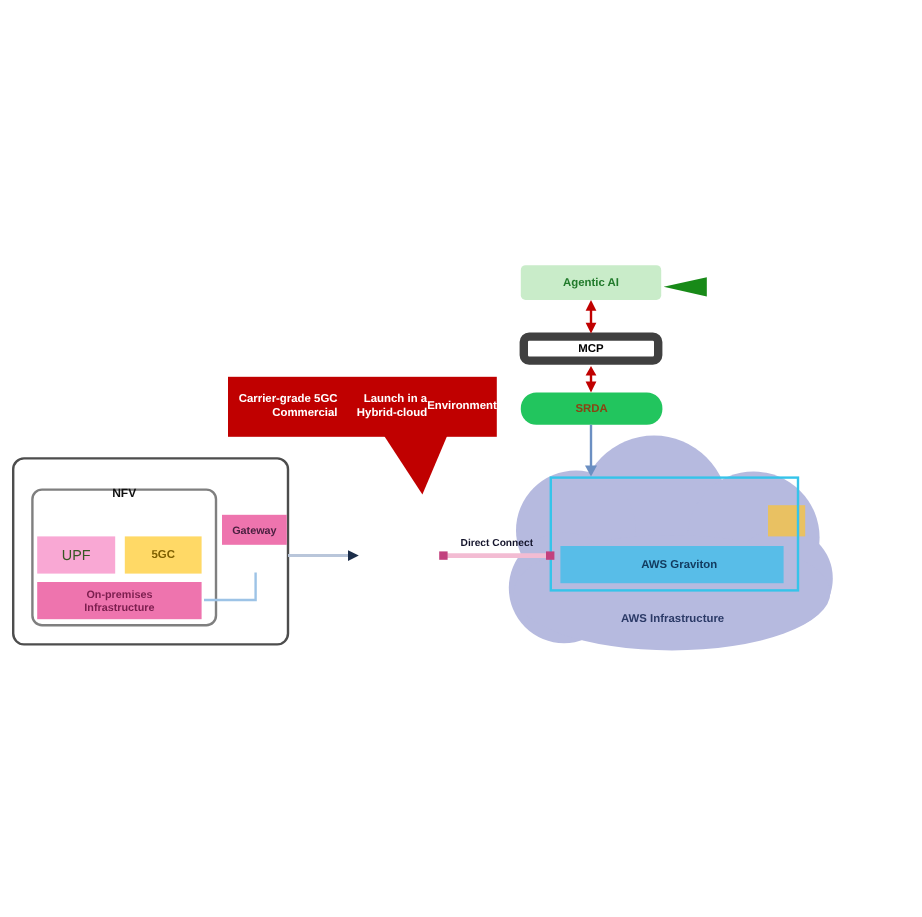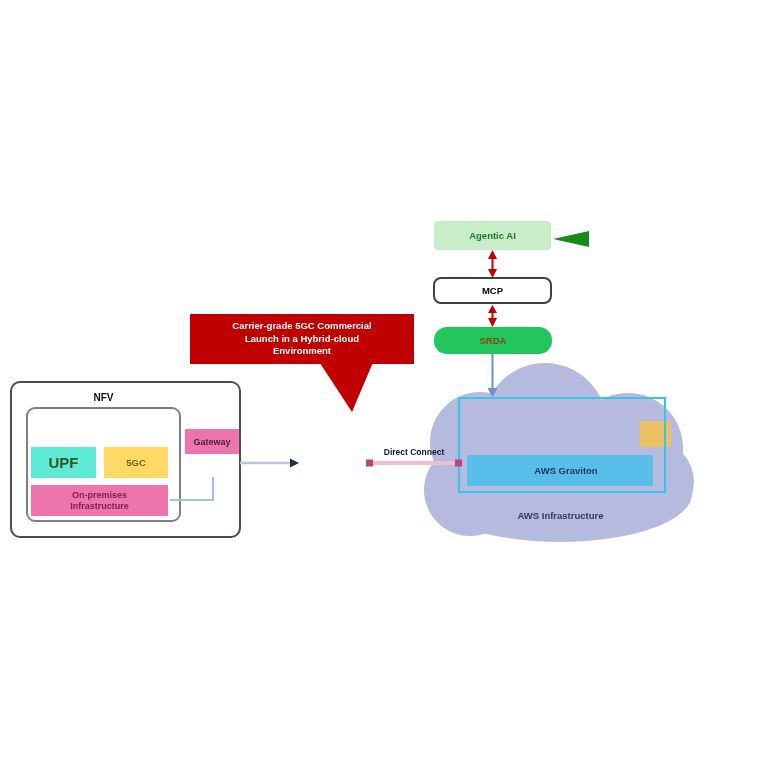--- a/index.html
+++ b/index.html
@@ -11,51 +11,51 @@
   .svg-under{z-index:0;}
   .svg-over{z-index:6;}
 
   
   .docomo-box{left:10px;top:381px;width:231px;height:157px;border:2px solid #4d4d4d;
               border-radius:10px;background:#ffffff;z-index:2;}
   .docomo-title{left:14px;top:385px;width:223px;height:16px;font-size:10.5px;font-weight:bold;
                 color:#111111;z-index:3;}
   .nfv-box{left:26px;top:407px;width:155px;height:115px;border:2px solid #7f7f7f;
            border-radius:9px;background:#ffffff;z-index:2;}
-  .nfv-title{left:26px;top:390px;width:155px;height:14px;font-size:10px;font-weight:bold;
+  .nfv-title{left:26px;top:404px;width:155px;height:14px;font-size:10px;font-weight:bold;
              color:#111111;z-index:3;}
-  .upf-box{left:31px;top:447px;width:65px;height:31px;background:#5eead4;color:#375623;
-           font-size:15px;font-weight:bold;z-index:3;}
+  .upf-box{left:31px;top:447px;width:65px;height:31px;background:#f9a8d4;color:#375623;
+           font-size:12px;font-weight:normal;z-index:3;}
   .fgc-box{left:104px;top:447px;width:64px;height:31px;background:#ffd966;color:#7f6000;
            font-size:9.5px;font-weight:bold;z-index:3;}
   .onprem-box{left:31px;top:485px;width:137px;height:31px;background:#ee74ae;color:#7b1e4e;
               font-size:9px;font-weight:bold;line-height:1.2;flex-direction:column;z-index:3;}
   .gateway-box{left:185px;top:429px;width:54px;height:25px;background:#ee74ae;color:#4a2040;
                font-size:9px;font-weight:bold;z-index:4;}
 
   
   .transport-box{left:300px;top:438px;width:65px;height:52px;border:2px solid #4d4d4d;
                  border-radius:10px;background:#ffffff;color:#000000;font-size:9.5px;
                  font-weight:bold;z-index:2;}
   .direct-connect{left:364px;top:445px;width:100px;height:13px;font-size:8.5px;font-weight:bold;
                   color:#14142b;z-index:7;}
 
   
   .agentic-box{left:434px;top:221px;width:117px;height:29px;background:#c9ecc9;border-radius:4px;
                color:#217a2b;font-size:9.5px;font-weight:bold;z-index:2;}
-  .mcp-box{left:433px;top:277px;width:119px;height:27px;background:#ffffff;border:2px solid #404040;
+  .mcp-box{left:433px;top:277px;width:119px;height:27px;background:#ffffff;border:7px solid #404040;
            border-radius:8px;color:#000000;font-size:9.5px;font-weight:bold;z-index:2;}
   .srda-box{left:434px;top:327px;width:118px;height:27px;background:#22c55e;border-radius:13px;
             color:#8a4413;font-size:9.5px;font-weight:bold;z-index:2;}
 
   
   .green-callout{left:585px;top:224px;width:181px;height:44px;background:#188a18;color:#ffffff;
                  font-size:8.5px;font-weight:bold;line-height:1.35;flex-direction:column;z-index:2;}
   .red-callout{left:190px;top:314px;width:224px;height:50px;background:#c00000;color:#ffffff;
-               font-size:9.5px;font-weight:bold;line-height:1.3;flex-direction:column;z-index:2;}
+               font-size:9.5px;font-weight:bold;line-height:1.3;z-index:2;}
 
   
   .aws-frame{left:458px;top:397px;width:208px;height:96px;border:2px solid #35c4ea;
              background:transparent;z-index:2;}
   .nec-tab{left:640px;top:421px;width:31px;height:26px;background:#e9c162;z-index:1;}
   .nec-box{left:467px;top:420px;width:186px;height:31px;background:#e9c162;color:#20283c;
            font-size:9.5px;font-weight:bold;z-index:3;}
   .graviton-box{left:467px;top:455px;width:186px;height:31px;background:#58bde8;color:#123a5e;
                 font-size:9.5px;font-weight:bold;z-index:3;padding-left:12px;}
   .aws-caption{left:468px;top:508px;width:185px;height:15px;font-size:9.5px;font-weight:bold;

